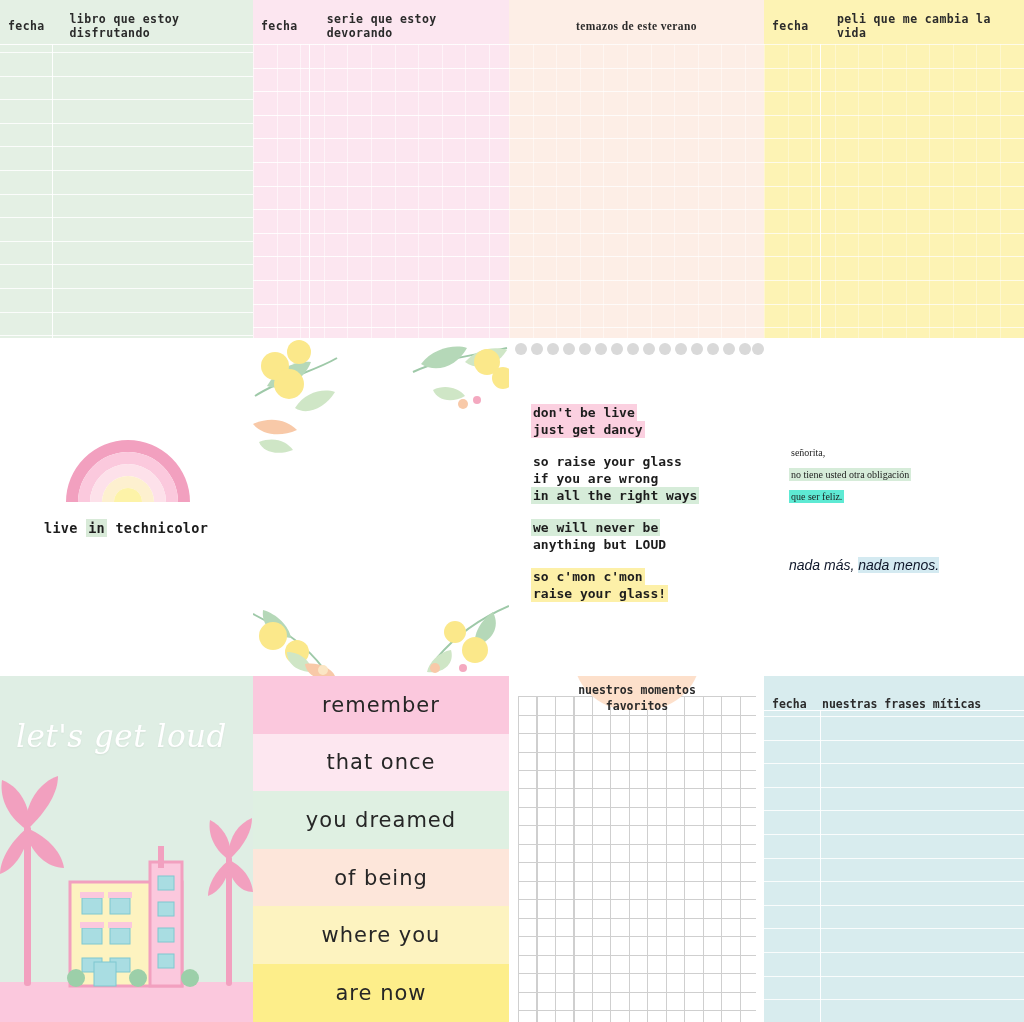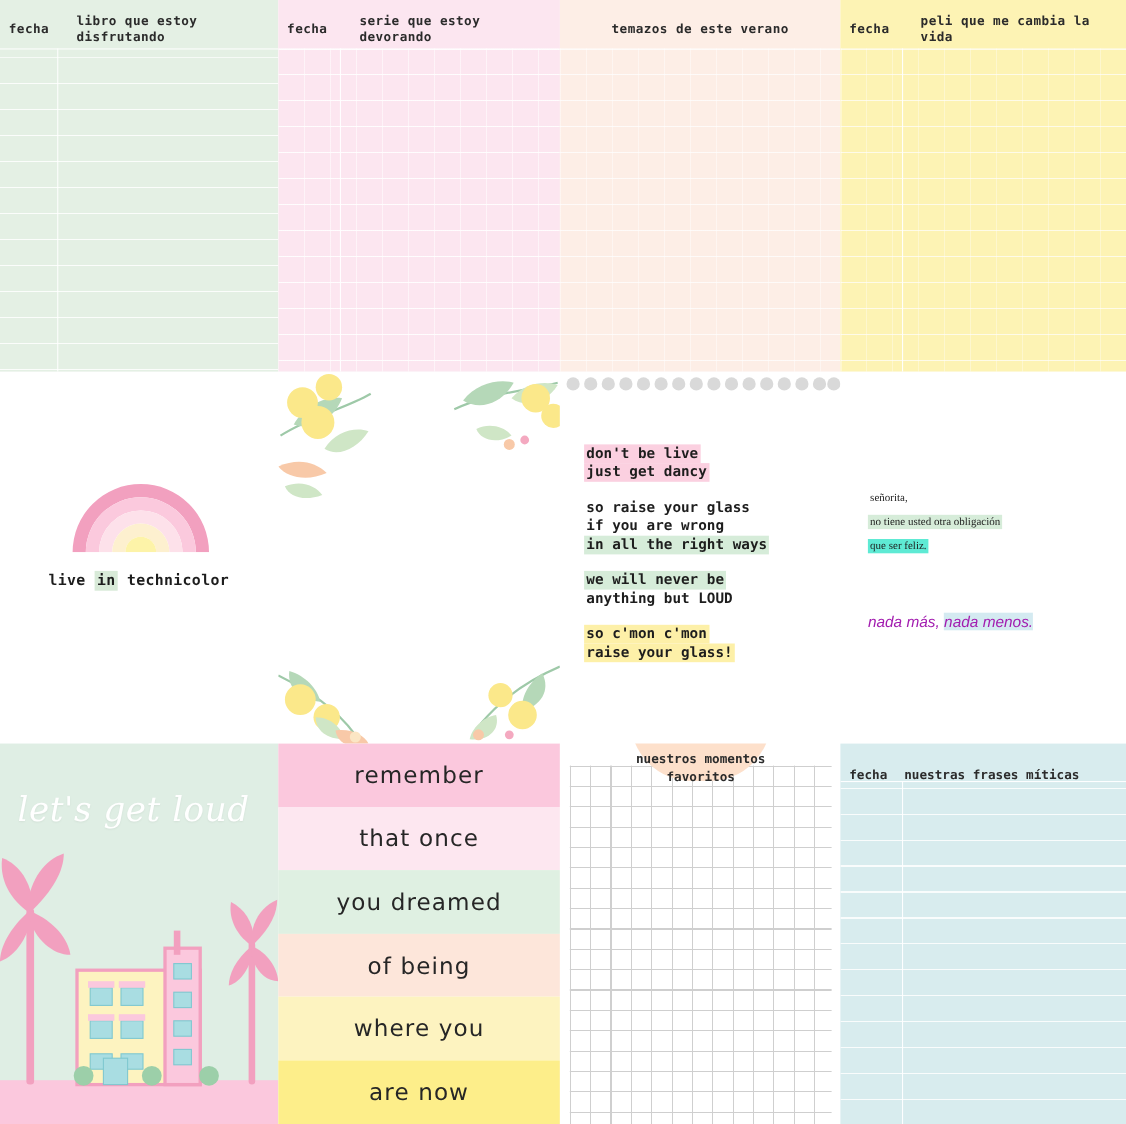--- a/index.html
+++ b/index.html
@@ -42,21 +42,21 @@
       repeating-linear-gradient(to right, rgba(255,255,255,.55) 0 1px, rgba(255,255,255,0) 1px 23.6px);}
   #c2 .vline{position:absolute;left:56px;top:44px;width:1px;height:294px;background:rgba(255,255,255,.95);}
 
   
   #c3{left:509px;width:255px;background:#fdeee6;}
   #c3 .grid{position:absolute;left:0;top:44px;width:255px;height:294px;
     background:
       repeating-linear-gradient(to bottom, rgba(255,255,255,.75) 0 1px, rgba(255,255,255,0) 1px 23.6px),
       repeating-linear-gradient(to right, rgba(255,255,255,.45) 0 1px, rgba(255,255,255,0) 1px 23.6px);}
   #c3 .hdr{justify-content:center;}
-  #c3 .hdr .t{padding-left:0;}
+  #c3 .hdr .t{padding-left:0;font-family:Liberation Serif, serif;}
 
   
   #c4{left:764px;width:260px;background:#fdf3b4;}
   #c4 .grid{position:absolute;left:0;top:44px;width:260px;height:294px;
     background:
       repeating-linear-gradient(to bottom, rgba(255,255,255,.7) 0 1px, rgba(255,255,255,0) 1px 23.6px),
       repeating-linear-gradient(to right, rgba(255,255,255,.35) 0 1px, rgba(255,255,255,0) 1px 23.6px);}
   #c4 .vline{position:absolute;left:56px;top:44px;width:1px;height:294px;background:rgba(255,255,255,.95);}
 
   
@@ -92,21 +92,21 @@
   
   .quote-card{position:absolute;left:764px;top:0;width:260px;height:338px;background:#fff;}
   .quote{
     position:absolute;left:25px;top:104px;
     font-family:Liberation Serif, serif;
     font-size:10px;color:#1d1d1d;line-height:22px;
   }
   .quote .ln{display:block;white-space:nowrap;}
   .quote .ln i{font-style:normal;padding:1px 2px;}
   .quote2{position:absolute;left:25px;top:216px;
-    font-family:"Liberation Sans", sans-serif;font-size:14px;color:#a21caf;line-height:22px;}
+    font-family:"Liberation Sans", sans-serif;font-size:14px;color:#0f172a;line-height:22px;}
   .hl-mintq{background:#d6ecd9;margin-top:32px;}
   .hl-yellowq{background:#5eead4;}
   .hl-blueq{background:#d4eaf1;}
 
   
   .row3{position:absolute;left:0;top:676px;width:1024px;height:346px;}
 
   
   .miami{position:absolute;left:0;top:0;width:253px;height:346px;background:#dfeee4;overflow:hidden;}
   .miami .ttl{

